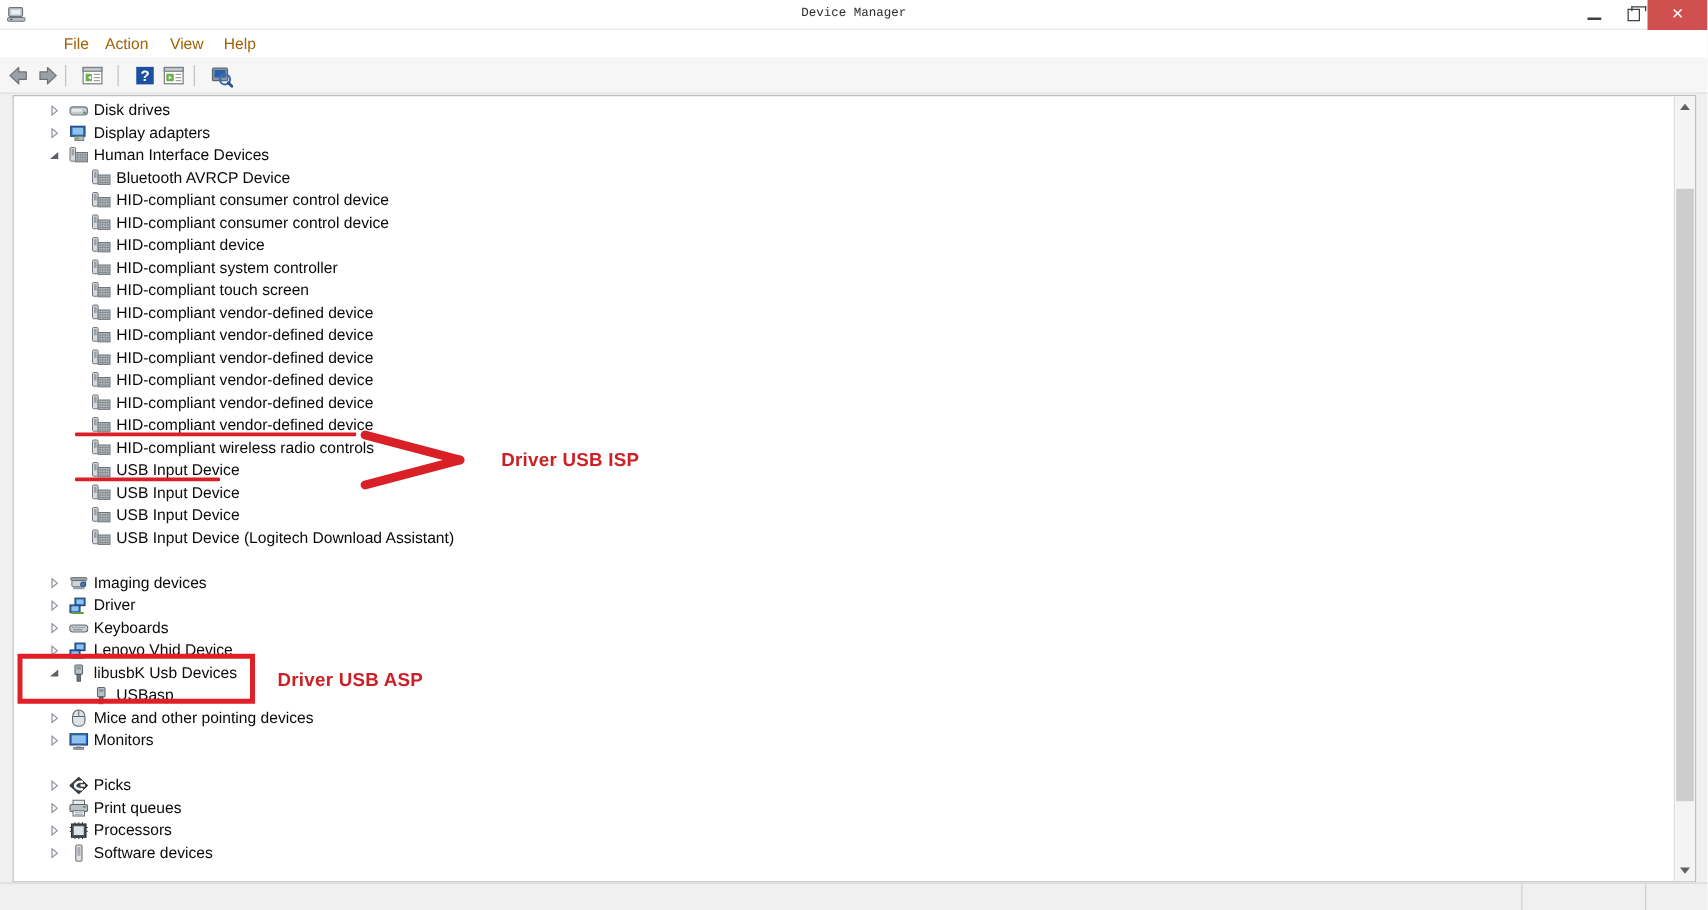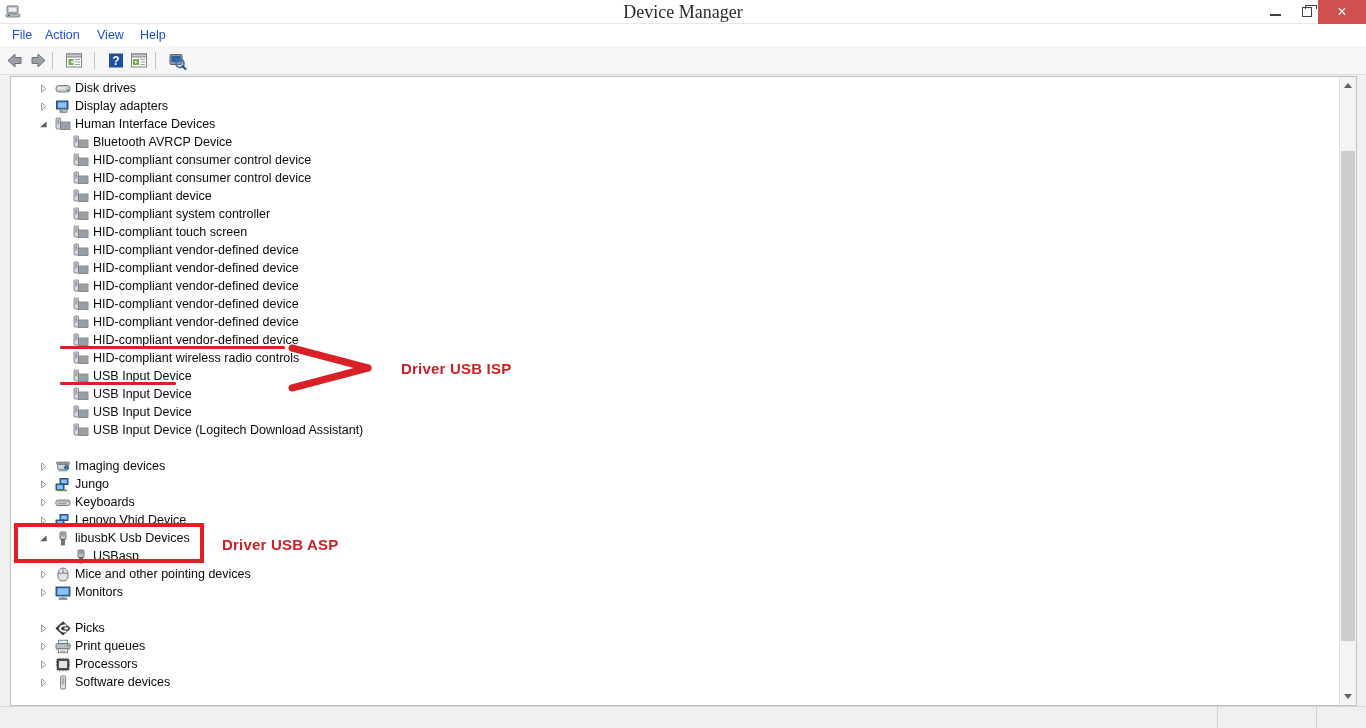--- a/index.html
+++ b/index.html
@@ -26,23 +26,23 @@
   }
   .app-icon {
     position: absolute; left: 5px; top: 3px;
     width: 17px; height: 17px;
   }
   .title-text {
     position: absolute; left: 0; top: 0;
     width: 1366px; height: 24px;
     line-height: 24px;
     text-align: center;
-    font-size: 18px;
+    font-size: 10px;
     color: #2b2b2b;
-    font-family: Liberation Serif, serif;
+    font-family: Liberation Mono, monospace;
   }
   .wbtn {
     position: absolute; top: 0;
     height: 24px;
     display: flex; align-items: center; justify-content: center;
     cursor: default;
   }
   .wbtn-min { left: 1256px; width: 38px; }
   .wbtn-max { left: 1288px; width: 38px; }
   .wbtn-close {
@@ -73,24 +73,25 @@
   
   .menubar {
     position: absolute; left: 0; top: 24px;
     width: 1366px; height: 22px;
     background: #ffffff;
   }
   .menu-item {
     position: absolute; top: 0; height: 22px;
     line-height: 22px;
     font-size: 12.5px;
-    color: #1d4ed8;
+    color: #a16207;
     padding: 0 7px;
     cursor: default;
     font-family: "Liberation Sans", sans-serif;
+    margin-left: 39px;
   }
 
   
   .toolbar {
     position: absolute; left: 0; top: 46px;
     width: 1366px; height: 29px;
     background: #f6f6f6;
     border-bottom: 1px solid #dedede;
   }
   .tb-btn {
@@ -707,21 +708,21 @@
           </span>
           <span style="position:absolute;left:44px;top:0;width:16px;height:18px;">
             <svg class="ico" viewBox="0 0 16 15" width="16" height="15">
               <rect x="5" y="1.5" width="8" height="6" fill="#2f6fbf" stroke="#24446e" stroke-width="0.9"></rect>
               <rect x="6.2" y="2.6" width="5.6" height="3.8" fill="#8fc2f0"></rect>
               <rect x="1" y="7" width="8" height="6" fill="#2f6fbf" stroke="#24446e" stroke-width="0.9"></rect>
               <rect x="2.2" y="8.1" width="5.6" height="3.8" fill="#8fc2f0"></rect>
               <rect x="2" y="12.6" width="10" height="1.6" fill="#5e9e3e"></rect>
             </svg>
           </span>
-          <span class="lbl" style="left:64px">Jungo</span>
+          <span class="lbl" style="left:64px">Driver</span>
         </div>
         <div class="row" style="top:416px">
           <span style="position:absolute;left:28px;top:0;width:9px;height:18px;">
             <svg class="twisty" viewBox="0 0 9 9" width="9" height="9">
               <path d="M2.6 1 L6.8 4.5 L2.6 8 Z" fill="none" stroke="#9097a0" stroke-width="1"></path>
             </svg>
           </span>
           <span style="position:absolute;left:44px;top:0;width:16px;height:18px;">
             <svg class="ico" viewBox="0 0 16 15" width="16" height="15">
               <rect x="0.8" y="5" width="14.4" height="5.6" rx="2.4" fill="#cdd3d8" stroke="#676e73" stroke-width="0.9"></rect>

